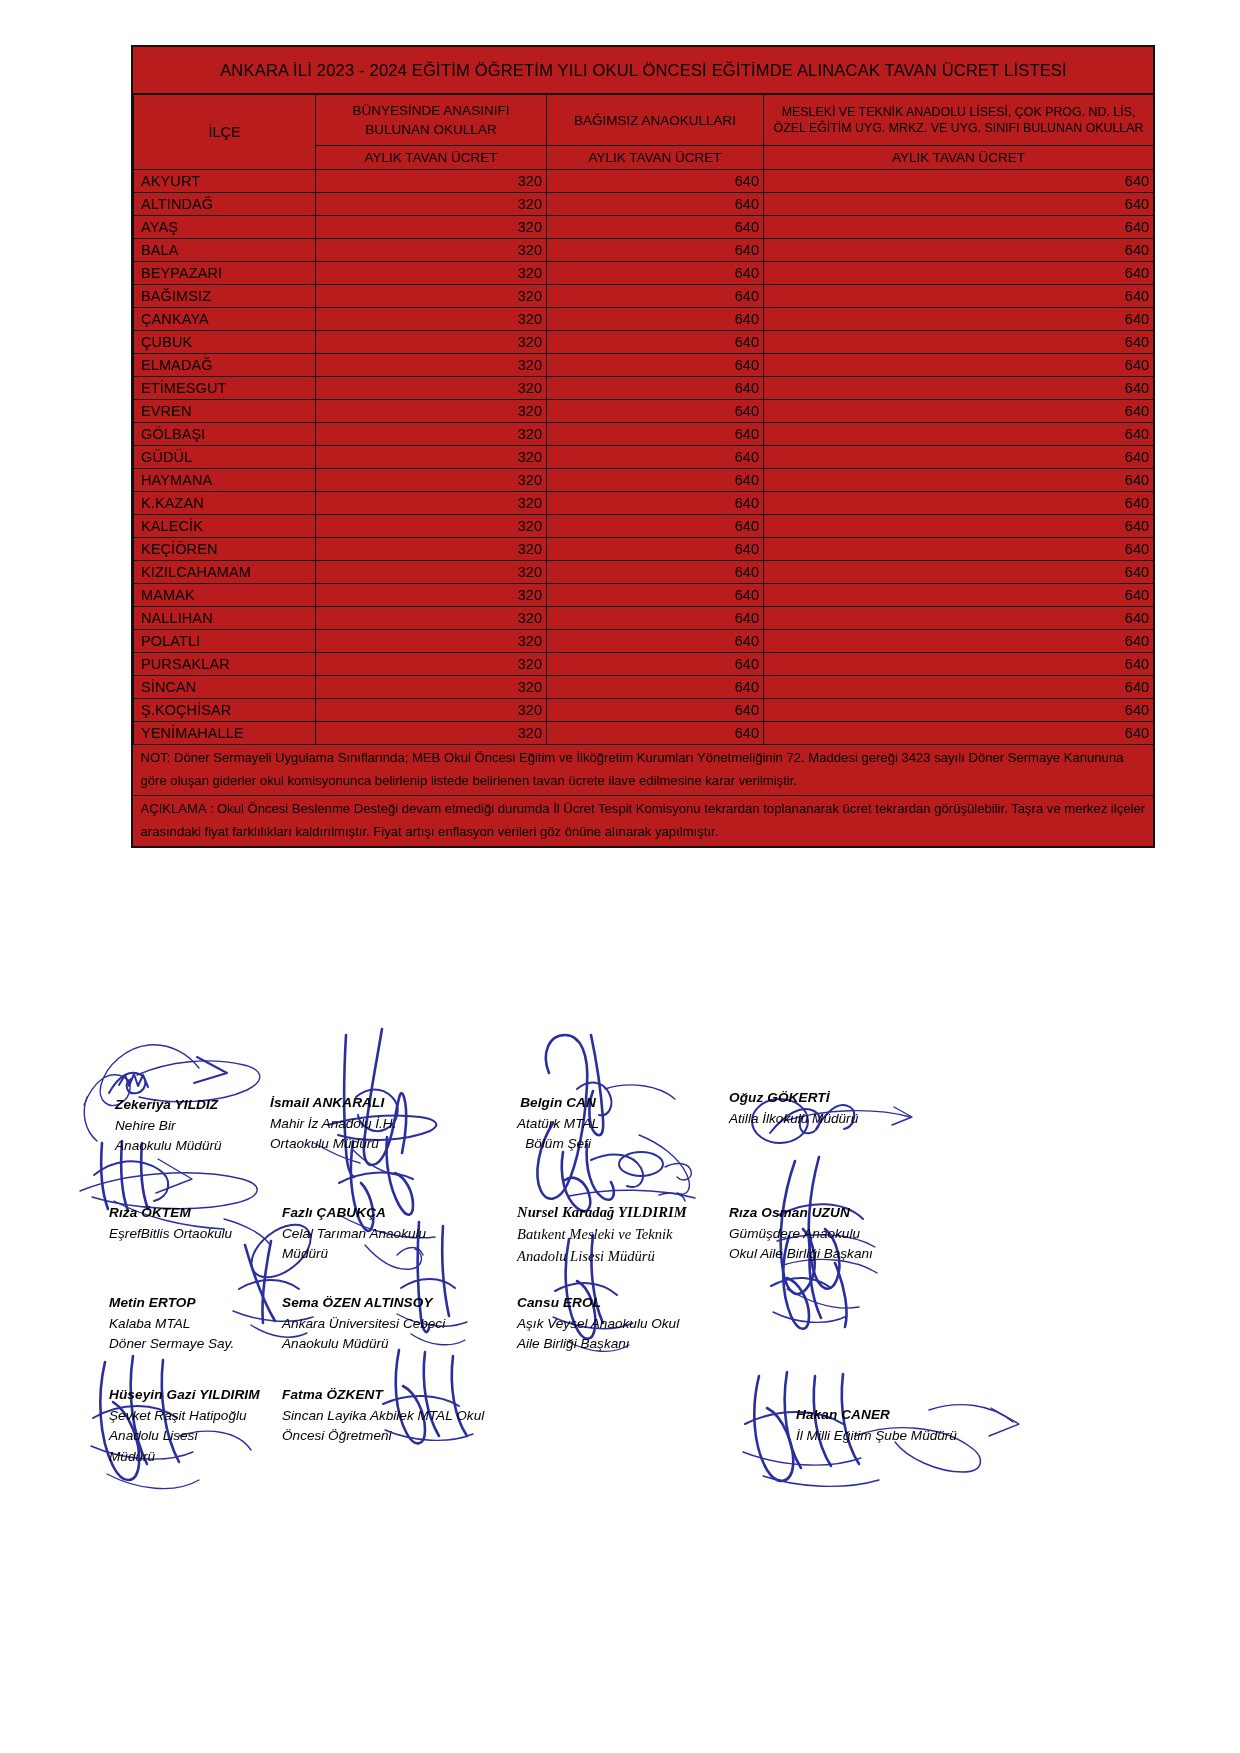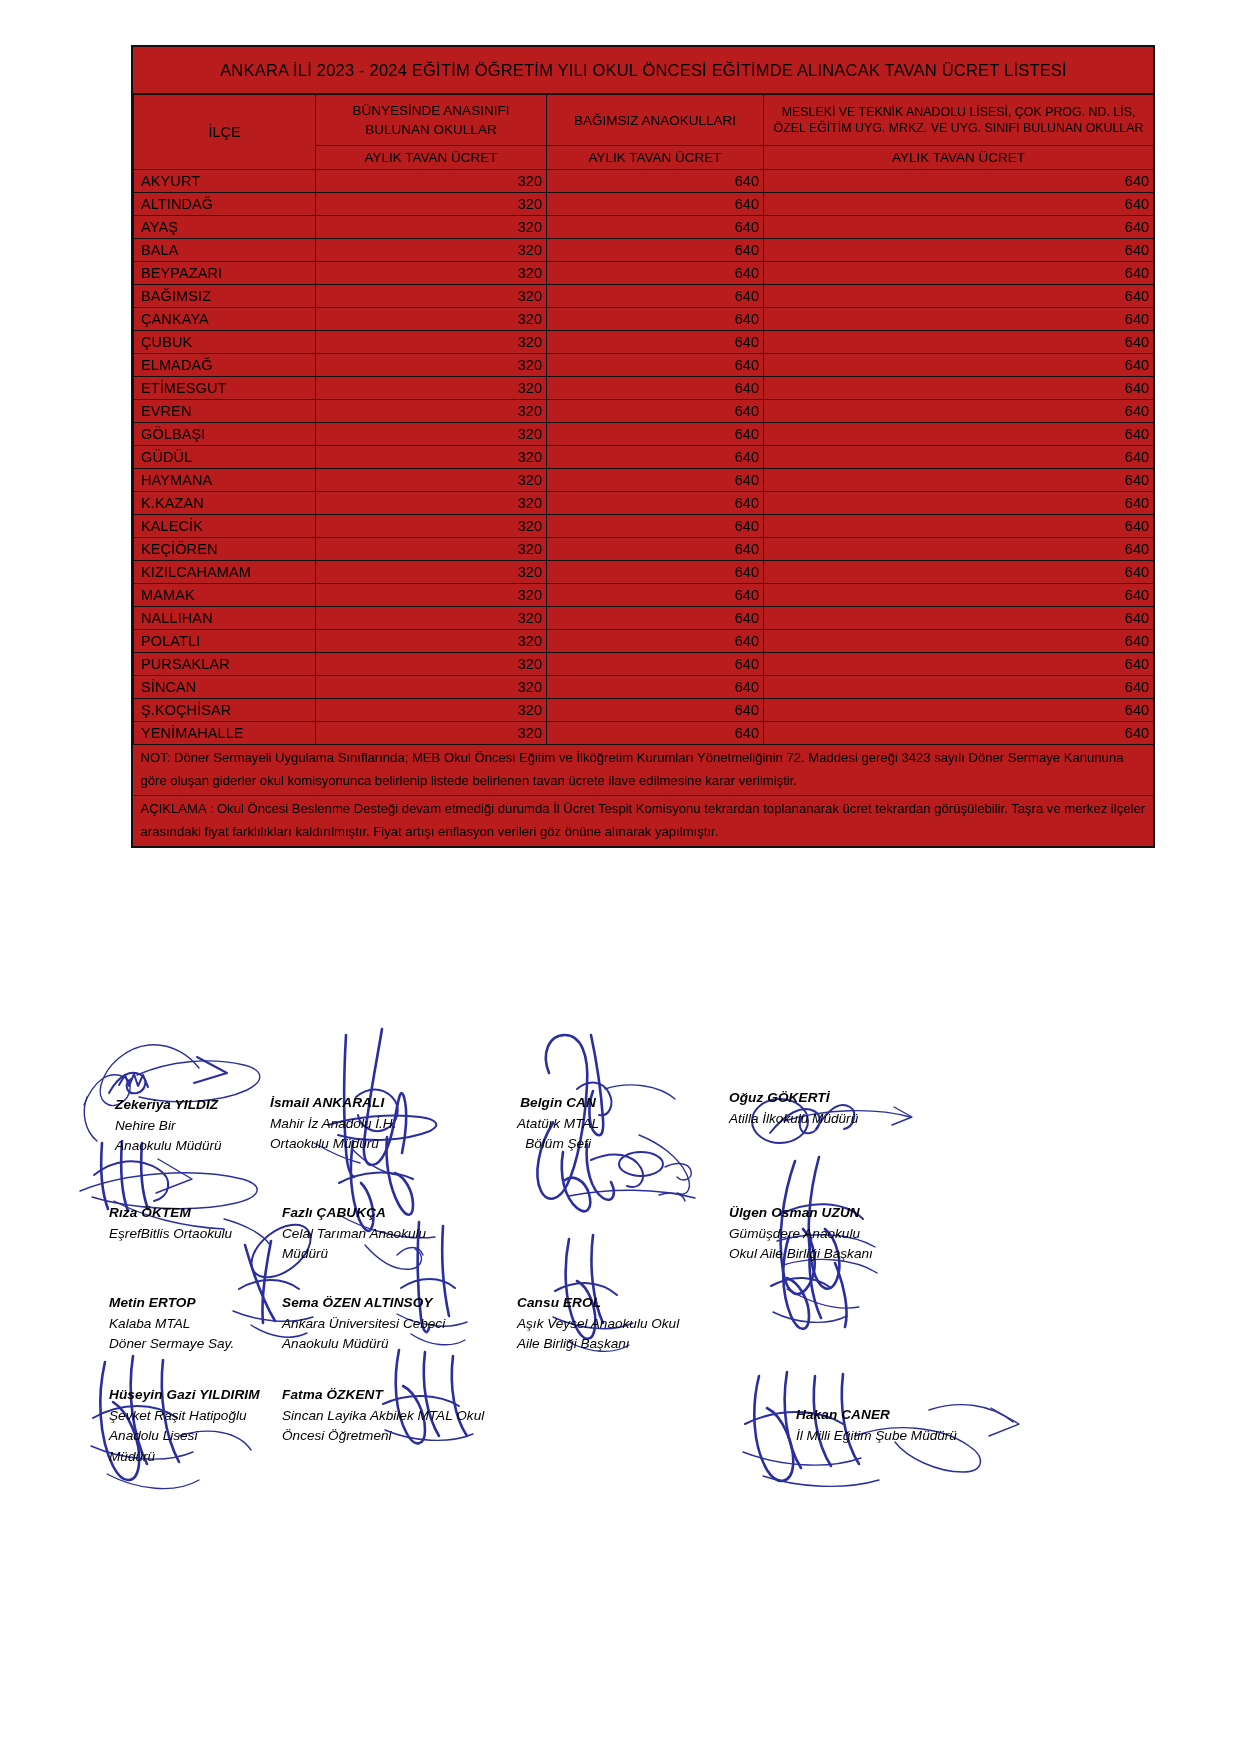--- a/index.html
+++ b/index.html
@@ -542,23 +542,28 @@
       <div class="sig-name">Rıza ÖKTEM</div>
       <div class="sig-line">EşrefBitlis Ortaokulu</div>
     </div>
 
     <div class="sig-block" style="left:183px; top:163px;">
       <div class="sig-name">Fazlı ÇABUKÇA</div>
       <div class="sig-line">Celal Tarıman Anaokulu</div>
       <div class="sig-line">Müdürü</div>
     </div>
 
+    <div class="sig-block sig-serif" style="left:418px; top:161px;">
+      <div class="sig-name">Nursel Karadağ YILDIRIM</div>
+      <div class="sig-line">Batıkent Mesleki ve Teknik</div>
+      <div class="sig-line">Anadolu Lisesi Müdürü</div>
+    </div>
 
     <div class="sig-block" style="left:630px; top:163px;">
-      <div class="sig-name">Ülgen Osman UZUN</div>
+      <div class="sig-name">Rıza Osman UZUN</div>
       <div class="sig-line">Gümüşdere Anaokulu</div>
       <div class="sig-line">Okul Aile Birliği Başkanı</div>
     </div>
 
     <div class="sig-block" style="left:10px; top:253px;">
       <div class="sig-name">Metin ERTOP</div>
       <div class="sig-line">Kalaba MTAL</div>
       <div class="sig-line">Döner Sermaye Say.</div>
     </div>
 

